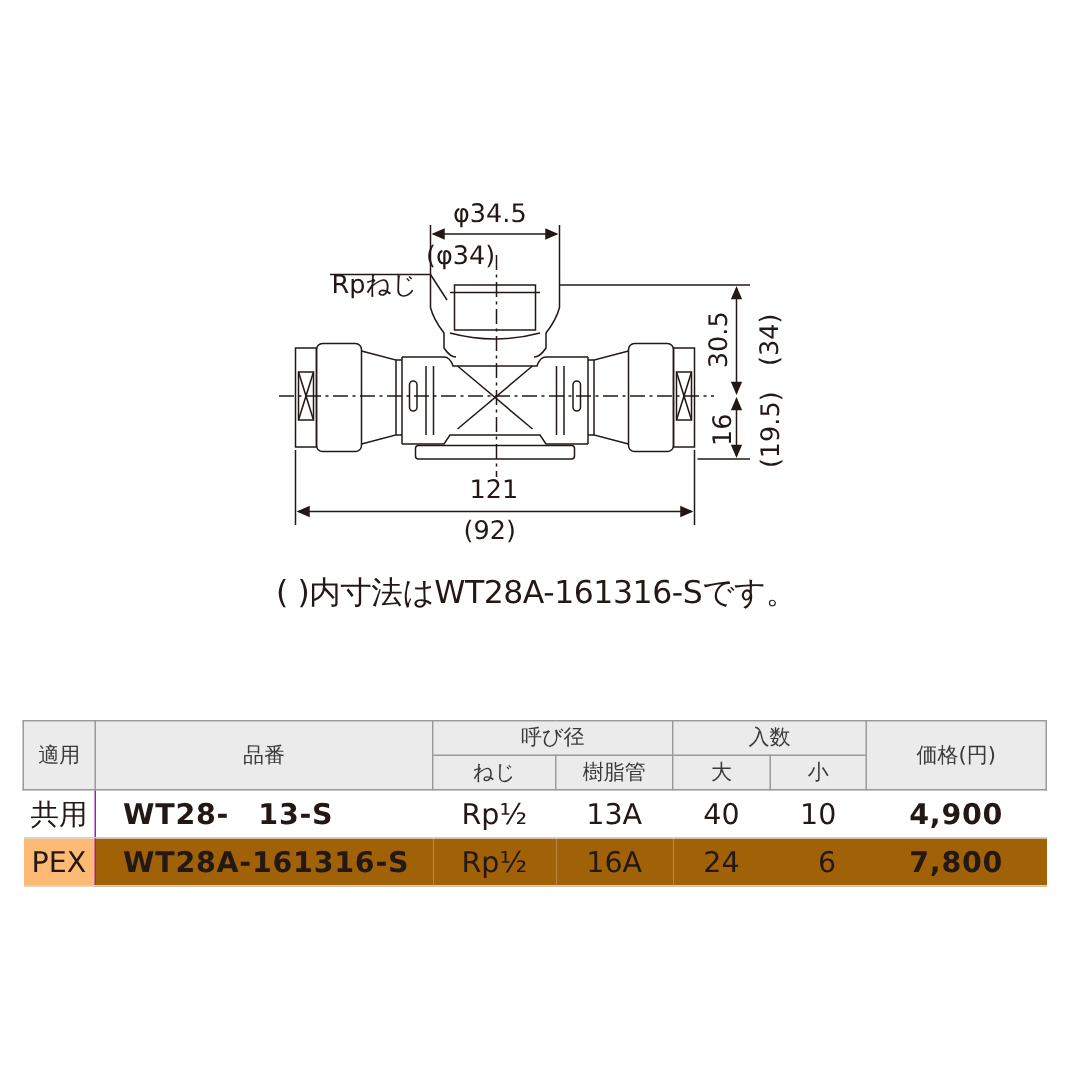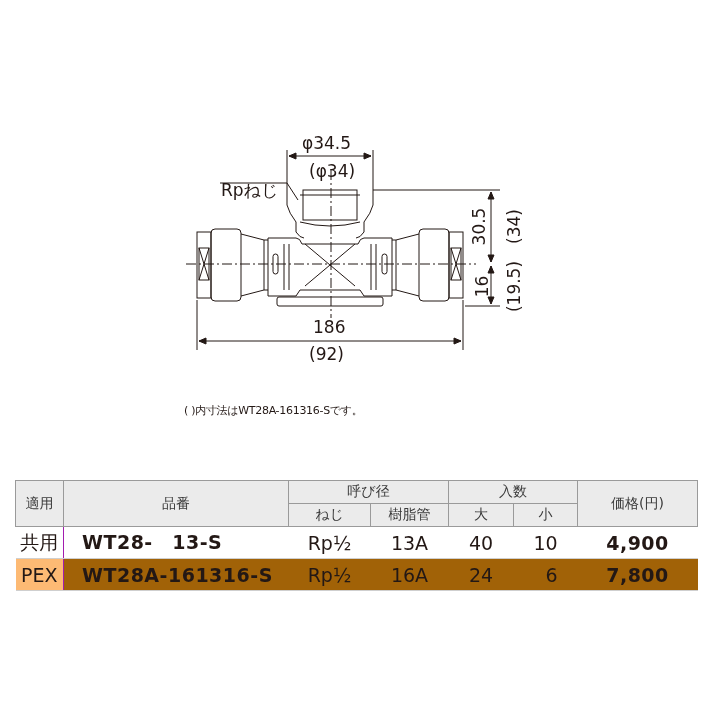--- a/index.html
+++ b/index.html
@@ -2,21 +2,21 @@
 <html><head>
 <meta charset="utf-8">
 <style>
   html, body { margin:0; padding:0; background:#ffffff; }
   body { width:720px; height:720px; position:relative; overflow:hidden;
          font-family:"DejaVu Sans", "Liberation Sans", sans-serif; color:#231815; }
   .drawing { position:absolute; left:0; top:0; width:643px; height:420px; }
   .drawing svg { position:absolute; left:0; top:0; }
   .dim { position:absolute; font-size:17px; color:#231815; white-space:nowrap; line-height:1; }
   .dim.vert { transform:rotate(-90deg); transform-origin:center center; }
-  .note { position:absolute; left:184px; top:403px; font-size:11px; white-space:nowrap; letter-spacing:-0.3px; }
+  .note { position:absolute; left:184px; top:381px; font-size:21px; white-space:nowrap; letter-spacing:-0.3px; }
   table.spec { position:absolute; left:15px; top:480px; border-collapse:collapse; font-size:16px; }
   table.spec td, table.spec th { border:1px solid #9a9a9a; padding:0; text-align:center; font-weight:normal; }
   table.spec thead th { background:#ebebeb; color:#3a3a3a; font-size:14px; }
   table.spec tbody td { border-left:none; border-right:none; border-top:none; border-bottom:1px solid #cfcfcf; font-size:19px; }
   table.spec tbody tr.row-pex td { background:#a16207; }
   table.spec tbody tr.row-pex td.app { background:#fdba74; }
   table.spec tbody td.app { border-right:1px solid #a21caf; }
   table.spec .bold { font-weight:bold; letter-spacing:0.5px; }
   table.spec td.pn { text-align:left; padding-left:18px; }
 </style>
@@ -87,27 +87,27 @@
     <path d="M491,304 l-3,-7 h6 z" fill="#231815"></path>
 
     <line x1="197" y1="300" x2="197" y2="350"></line>
     <line x1="463" y1="300" x2="463" y2="350"></line>
     <line x1="199" y1="341" x2="461" y2="341"></line>
     <path d="M199,341 l7,-3 v6 z" fill="#231815"></path>
     <path d="M461,341 l-7,-3 v6 z" fill="#231815"></path>
   </svg>
 
   <span class="dim" style="left:302px; top:135px;">φ34.5</span>
-  <span class="dim" style="left:309px; top:163px;">(φ34)</span>
+  <span class="dim" style="left:284px; top:163px;">(φ34)</span>
   <span class="dim" style="left:221px; top:163px;margin-top:19px;">Rpねじ</span>
   <span class="dim vert" style="left:461px; top:218px;">30.5</span>
   <span class="dim vert" style="left:497px; top:218px;">(34)</span>
   <span class="dim vert" style="left:472px; top:278px;">16</span>
   <span class="dim vert" style="left:489px; top:278px;">(19.5)</span>
-  <span class="dim" style="left:313px; top:319px;">186</span>
+  <span class="dim" style="left:313px; top:319px;">121</span>
   <span class="dim" style="left:309px; top:346px;">(92)</span>
 </div>
 
 <div class="note">(  )内寸法はWT28A-161316-Sです。</div>
 
 <table class="spec">
   <colgroup>
     <col style="width:48px">
       <col style="width:225px">
       <col style="width:82px">

